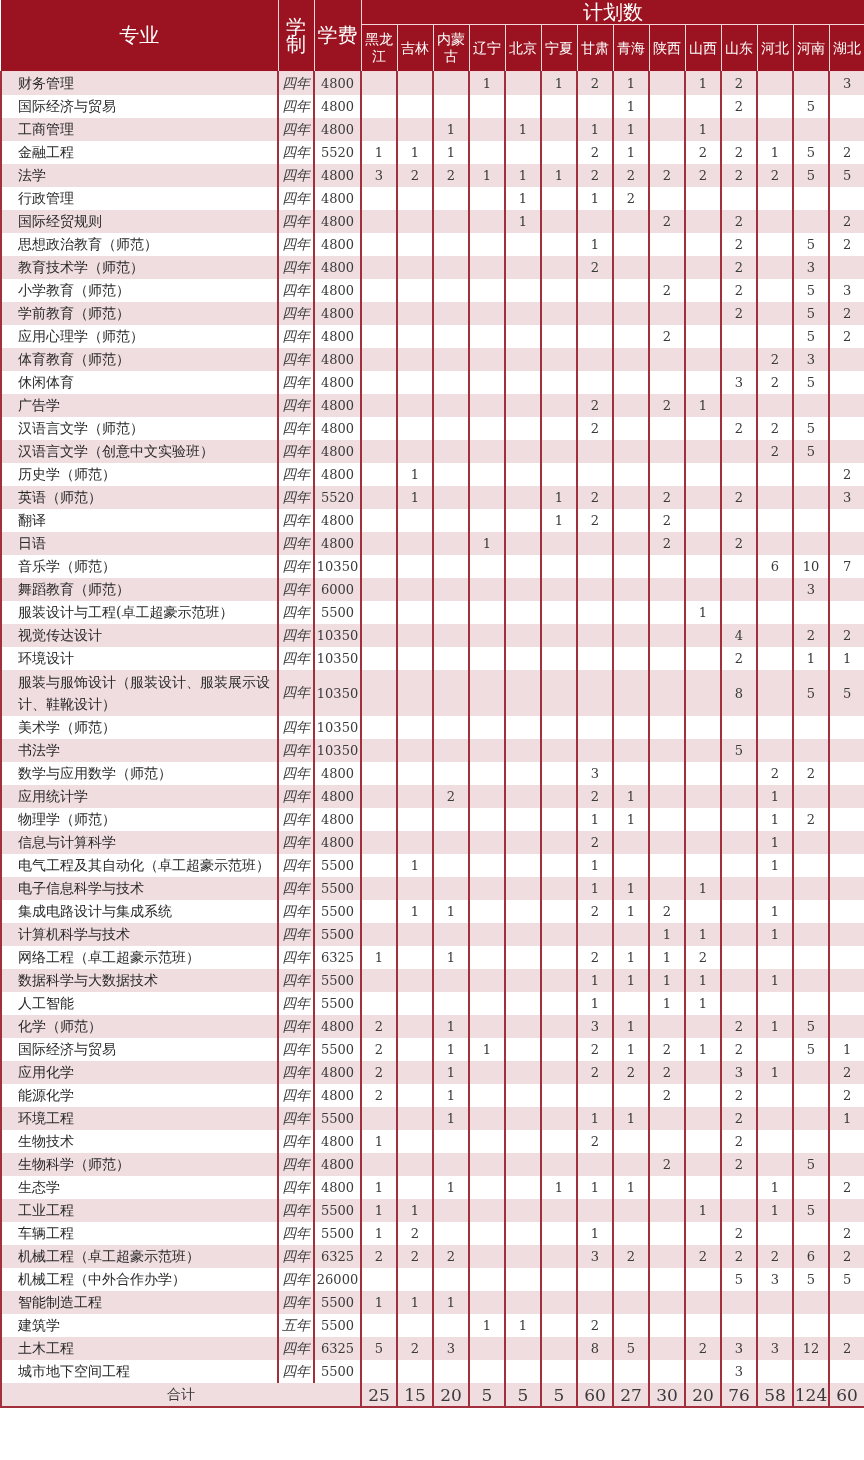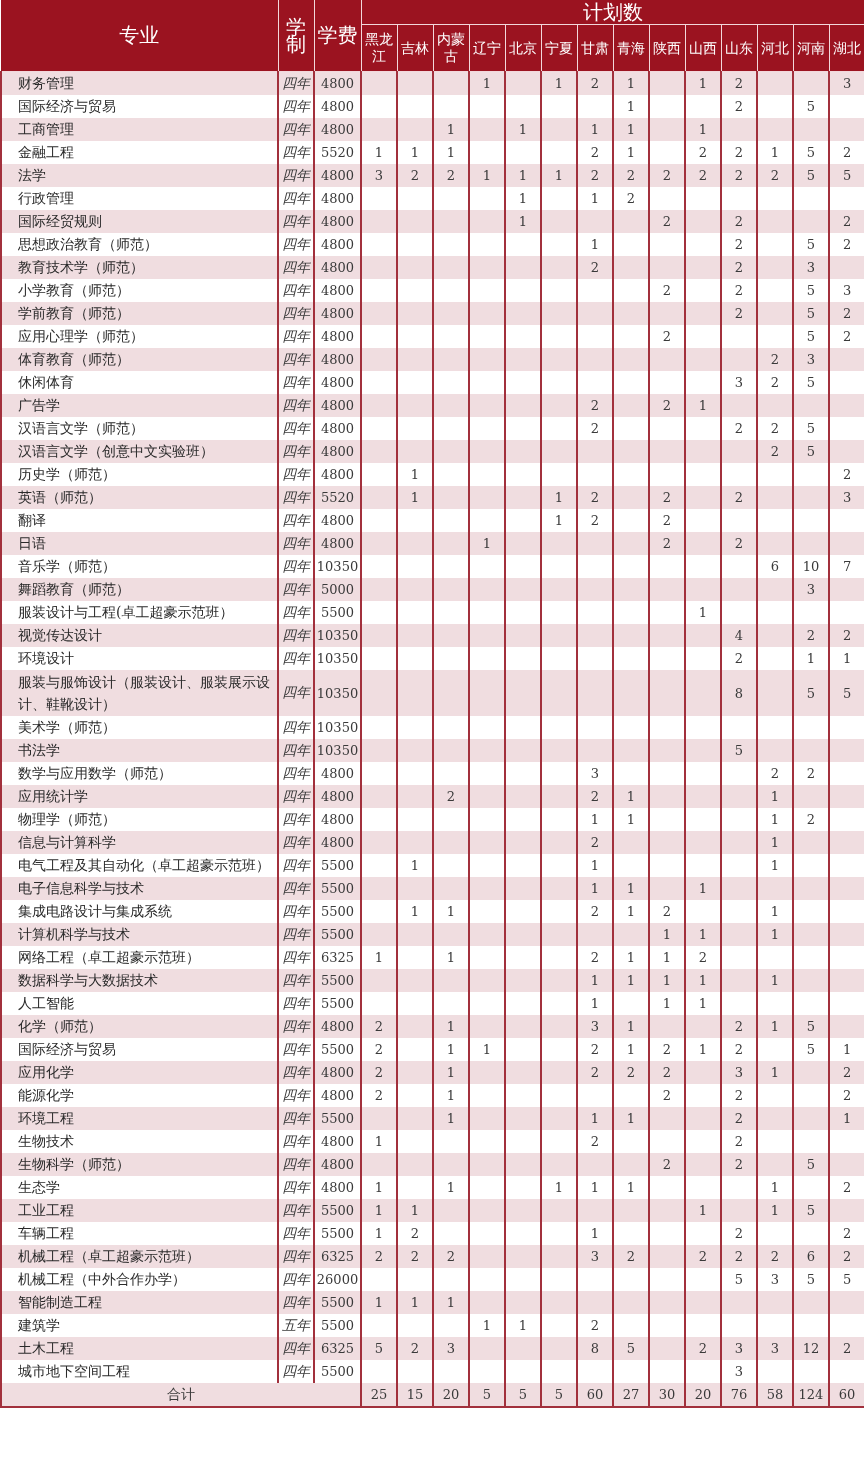--- a/index.html
+++ b/index.html
@@ -13,21 +13,21 @@
   th.top-group { height: 24px; border-bottom: 1.5px solid #f3d7db; }
   th.major-h { height: 60px; border-left: none; }
   th.prov-h { height: 46px; font-size: 14px; }
   td { font-size: 13px; color: #3a3a3a; height: 23px; padding: 0; text-align: center; border-left: 2px solid #a2303c; border-right: 2px solid #a2303c; white-space: nowrap; overflow: hidden; }
   td.major { text-align: left; padding-left: 16px; font-size: 14px; color: #2a2a2a; border-left: 2px solid #a2303c; }
   td.major.wrap { white-space: normal; line-height: 22px; }
   td.years { font-size: 14px; font-style: italic; }
   tr.odd td { background: #f0dde0; }
   tr.even td { background: #ffffff; }
   tr.tall td { height: 46px; }
-  tr.total td { background: #f0dde0; height: 23px; font-size: 13px; border-bottom: 2px solid #a2303c; }
+  tr.total td { background: #f0dde0; height: 23px; font-size: 17px; border-bottom: 2px solid #a2303c; }
   tr.total td.total-label { font-size: 14px; }
 </style>
 </head>
 <body>
 
 <table>
   <colgroup>
     <col class="c-major">
       <col class="c-years">
       <col class="c-fee">
@@ -485,21 +485,21 @@
         <td></td>
         <td></td>
         <td></td>
         <td>6</td>
         <td>10</td>
         <td>7</td>
       </tr>
       <tr class="odd">
         <td class="major">舞蹈教育（师范）</td>
         <td class="years">四年</td>
-        <td>5000</td>
+        <td>6000</td>
         <td></td>
         <td></td>
         <td></td>
         <td></td>
         <td></td>
         <td></td>
         <td></td>
         <td></td>
         <td></td>
         <td></td>

